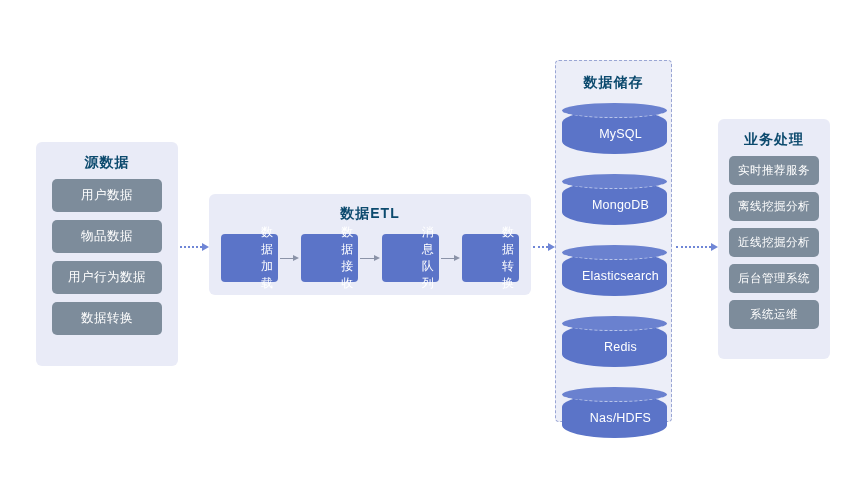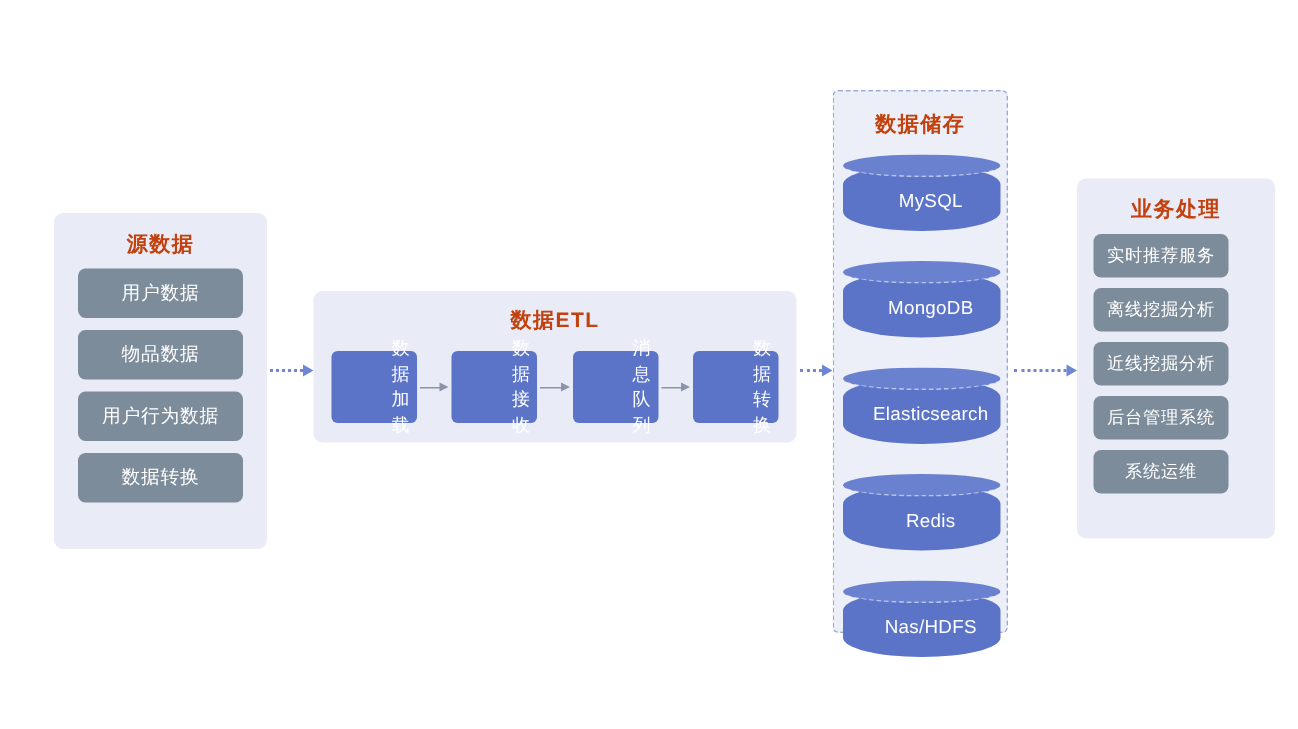--- a/index.html
+++ b/index.html
@@ -23,21 +23,21 @@
   .panel {
     position: absolute;
     background: #e9ebf7;
     border-radius: 6px;
     box-sizing: border-box;
   }
   .panel-title {
     text-align: center;
     font-size: 14px;
     font-weight: bold;
-    color: #c2410c;
+    color: #0c4a6e;
     letter-spacing: 1px;
   }
 
   
   .chip {
     background: #7d8c9b;
     color: #ffffff;
     border-radius: 5px;
     font-size: 12.5px;
     display: flex;
@@ -174,21 +174,21 @@
     color: #ffffff;
     font-size: 12.5px;
     letter-spacing: 0.2px;
     padding-left: 12px;
   }
 
   
   #business-panel {
     left: 718px;
     top: 119px;
-    width: 132px;
+    width: 112px;
     height: 240px;
   }
   #business-panel .panel-title { margin-top: 12px; }
   .business-list {
     position: absolute;
     left: 11px;
     top: 37px;
     width: 90px;
   }
   .business-list .chip {

